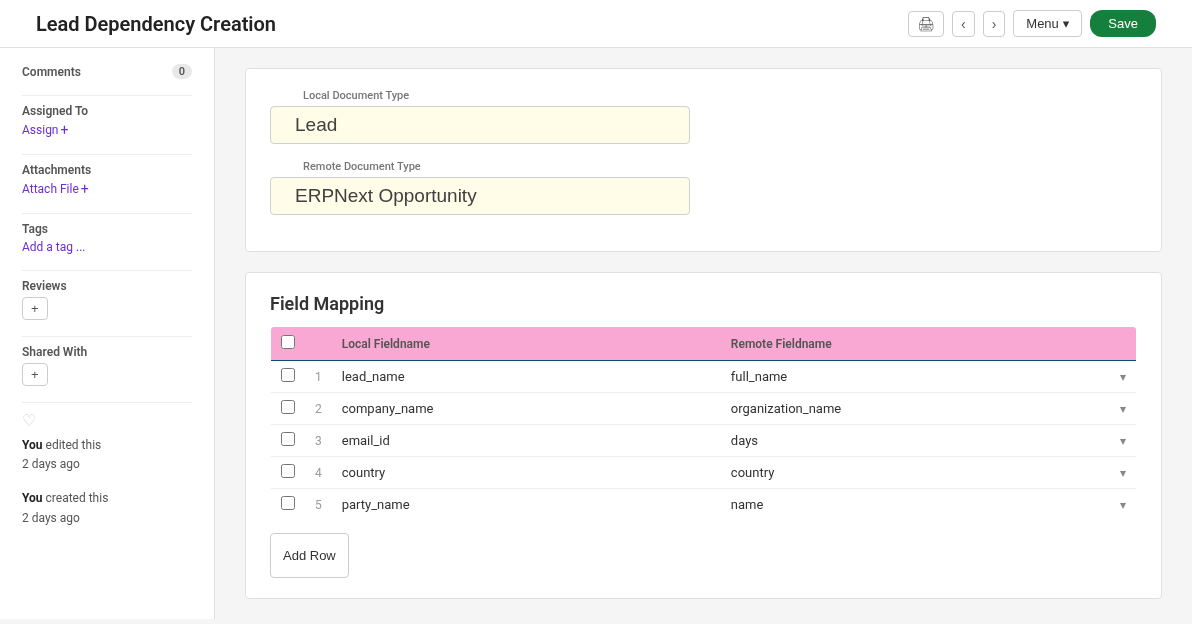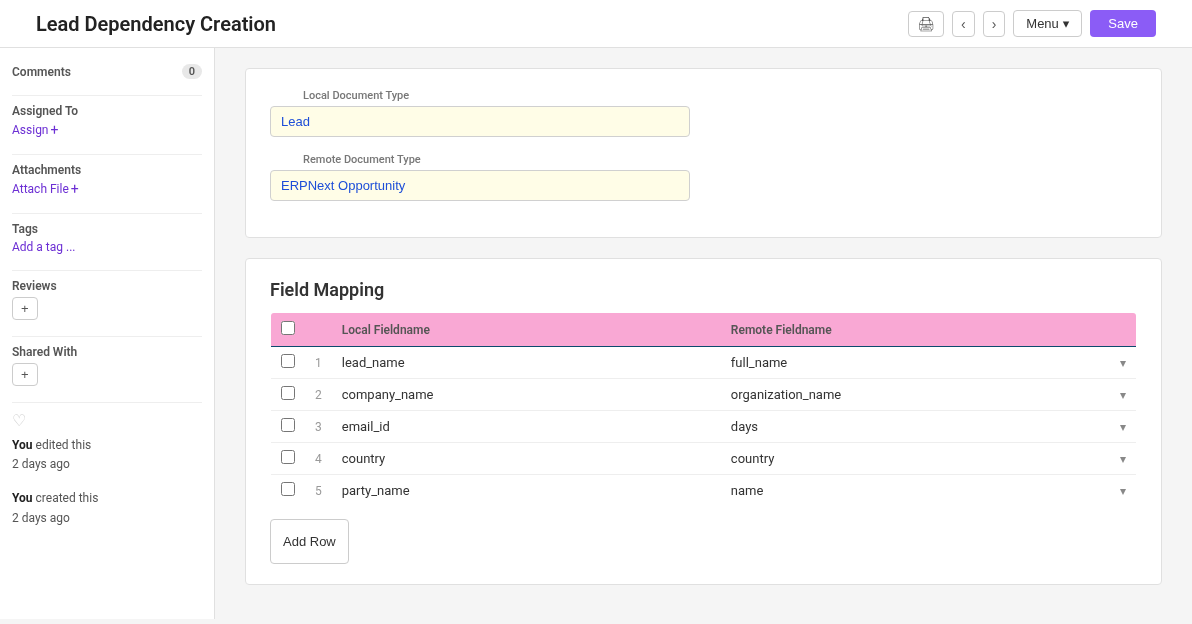--- a/index.html
+++ b/index.html
@@ -4,45 +4,45 @@
   <style>
     * { box-sizing: border-box; margin: 0; padding: 0; }
     body { font-family: -apple-system, BlinkMacSystemFont, 'Segoe UI', Roboto, sans-serif; font-size: 13px; color: #333; background: #f5f5f5; }
 
     
     .header { display: flex; align-items: center; justify-content: space-between; padding: 10px 36px; background: #fff; border-bottom: 1px solid #e0e0e0; }
     .header-title { font-size: 20px; font-weight: 600; color: #222; }
     .header-actions { display: flex; align-items: center; gap: 8px; }
     .btn-icon { background: none; border: 1px solid #ccc; border-radius: 4px; padding: 4px 8px; cursor: pointer; font-size: 14px; color: #555; display: flex; align-items: center; gap: 2px; }
     .btn-menu { background: none; border: 1px solid #ccc; border-radius: 4px; padding: 5px 12px; cursor: pointer; font-size: 13px; color: #333; display: flex; align-items: center; gap: 4px; }
-    .btn-save { background: #8b5cf6; border: none; border-radius: 4px; padding: 6px 18px; cursor: pointer; font-size: 13px; color: #fff; font-weight: 500; }
+    .btn-save { background: #15803d; border: none; border-radius: 12px; padding: 6px 18px; cursor: pointer; font-size: 13px; color: #fff; font-weight: 500; }
 
     
     .layout { display: flex; height: calc(100vh - 53px); overflow: hidden; }
 
     
-    .sidebar { width: 215px; background: #fff; border-right: 1px solid #e0e0e0; padding: 16px 12px; overflow-y: auto; flex-shrink: 0; }
+    .sidebar { width: 215px; background: #fff; border-right: 1px solid #e0e0e0; padding: 16px 22px; overflow-y: auto; flex-shrink: 0; }
     .sidebar-section { margin-bottom: 16px; }
     .sidebar-label { font-size: 12px; font-weight: 600; color: #555; margin-bottom: 4px; display: flex; align-items: center; justify-content: space-between; }
     .sidebar-count { background: #e8e8e8; border-radius: 10px; padding: 1px 7px; font-size: 11px; color: #555; }
     .sidebar-action { color: #6c2fd4; cursor: pointer; font-size: 12px; display: flex; align-items: center; gap: 2px; }
     .sidebar-plus { font-size: 14px; color: #6c2fd4; }
     .sidebar-divider { border: none; border-top: 1px solid #eee; margin: 8px 0; }
     .review-btn { border: 1px solid #ccc; border-radius: 4px; padding: 3px 8px; background: #fff; cursor: pointer; font-size: 13px; color: #555; display: inline-flex; align-items: center; justify-content: center; }
     .heart-icon { color: #ccc; font-size: 16px; display: block; margin-bottom: 6px; cursor: pointer; }
     .activity-text { font-size: 12px; color: #555; line-height: 1.6; }
     .activity-text strong { color: #222; }
 
     
     .main { flex: 1; overflow-y: auto; padding: 20px 30px; }
     .form-section { background: #fff; border: 1px solid #e0e0e0; border-radius: 4px; padding: 20px 24px; margin-bottom: 20px; }
 
     .form-group { margin-bottom: 16px; }
     .form-group label { display: block; font-size: 11px; color: #777; margin-bottom: 4px; font-weight: 500; padding-left: 33px; }
-    .form-input { width: 420px; padding: 7px 10px; border: 1px solid #d0d0d0; border-radius: 4px; font-size: 13px; background: #fffde7; color: #1d4ed8; }
+    .form-input { width: 420px; padding: 7px 24px; border: 1px solid #d0d0d0; border-radius: 4px; font-size: 19px; background: #fffde7; color: #404040; }
 
     
     .section-title { font-size: 18px; font-weight: 600; color: #333; margin-bottom: 12px; }
     .mapping-table { width: 100%; border-collapse: collapse; border: 1px solid #e0e0e0; border-radius: 4px; overflow: hidden; }
     .mapping-table th { background: #f9a8d4; padding: 8px 10px; text-align: left; font-size: 12px; font-weight: 600; color: #555; border-bottom: 1px solid #0c4a6e; }
     .mapping-table td { padding: 7px 10px; border-bottom: 1px solid #eee; font-size: 13px; color: #333; vertical-align: middle; }
     .mapping-table tr:last-child td { border-bottom: none; }
     .col-check { width: 36px; }
     .col-num { width: 36px; text-align: center; color: #888; }
     .col-local { width: 45%; }

